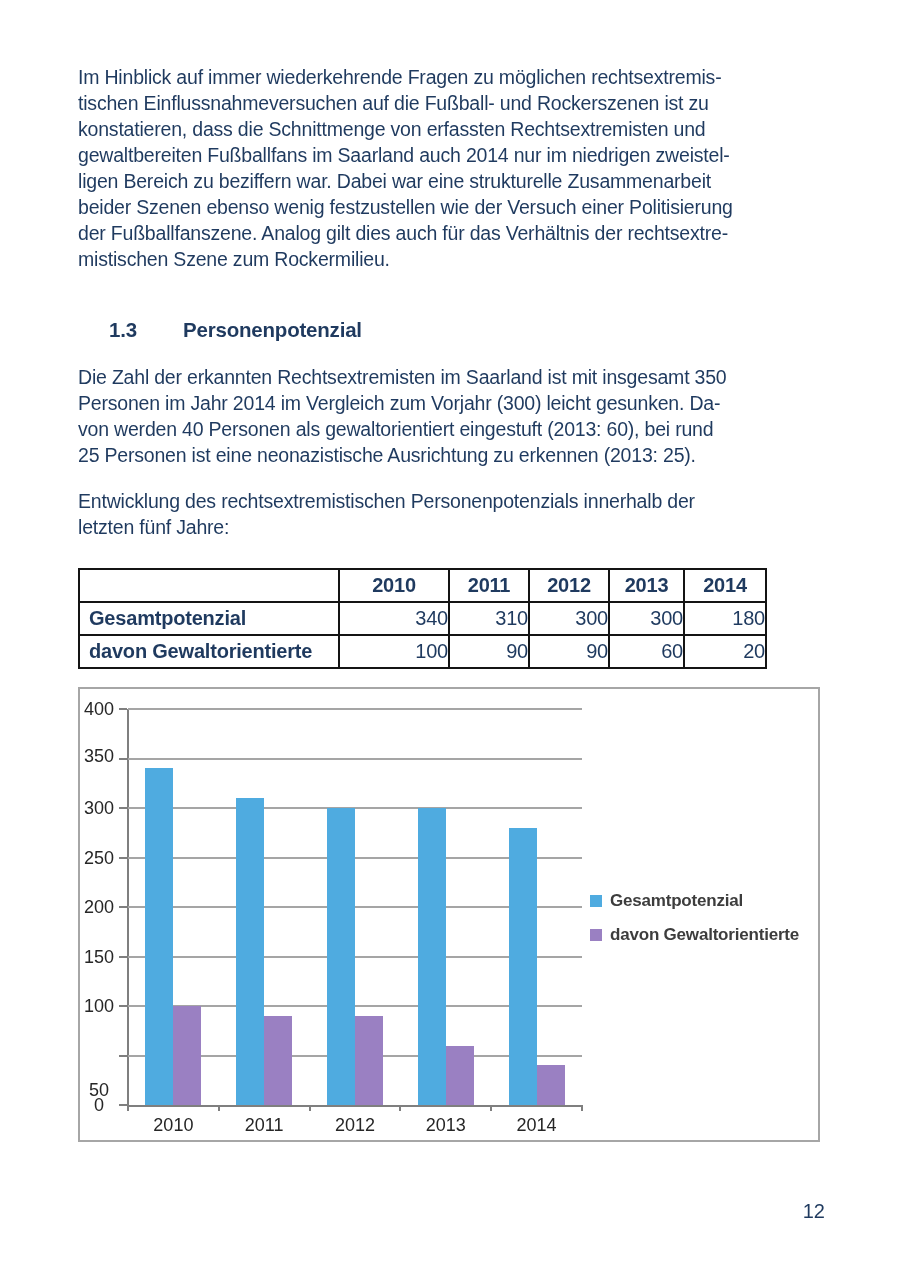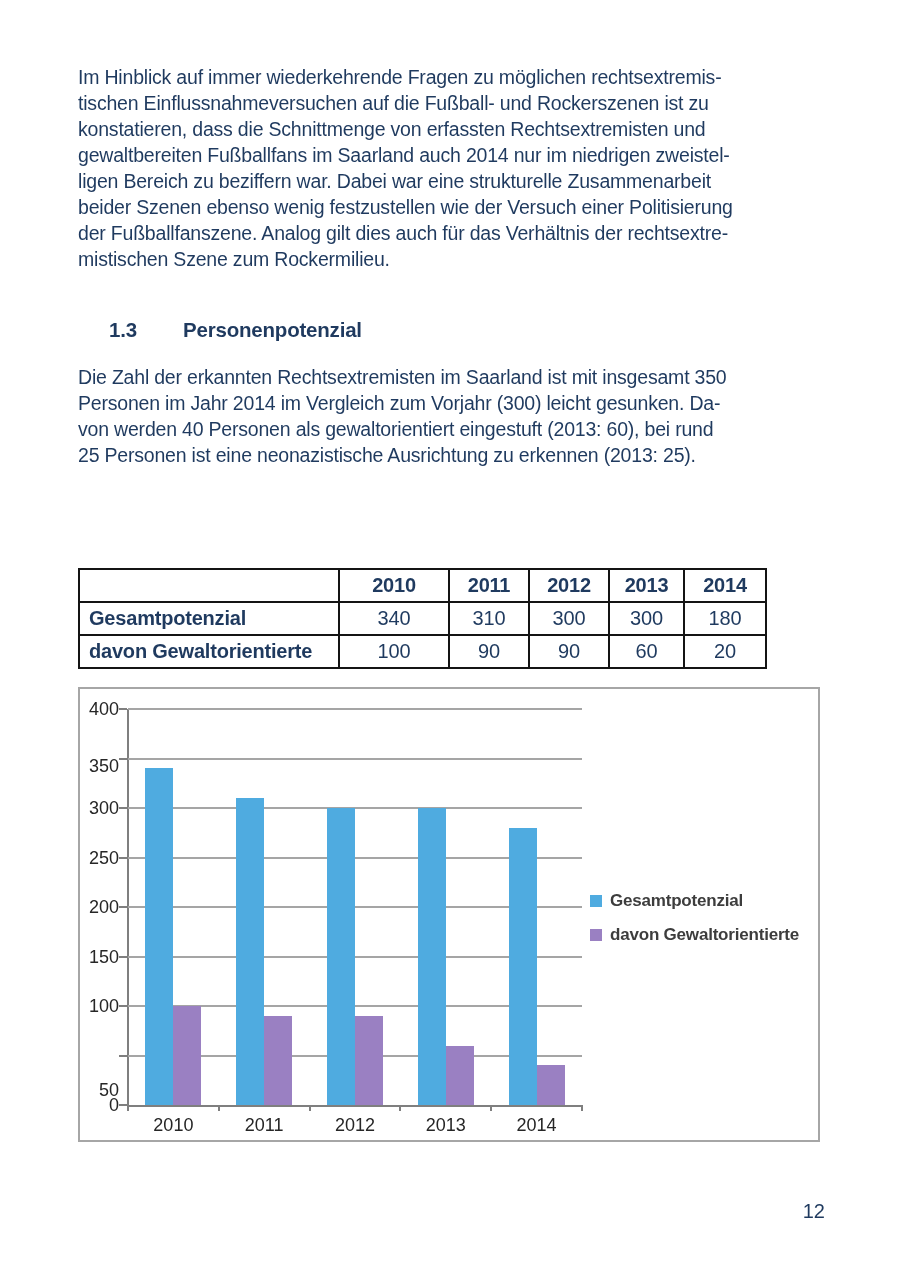--- a/index.html
+++ b/index.html
@@ -21,34 +21,34 @@
   .heading .num { display:inline-block; width:74px; }
   
   table.datatable {
     position:absolute; left:78px; top:568px;
     border-collapse:collapse; table-layout:fixed;
     font-size:20px; color:#1f3a5f; letter-spacing:-0.2px;
   }
   .datatable td, .datatable th { border:2px solid #141414; height:31px; padding:0; }
   .datatable .label-cell { text-align:left; padding-left:9px; font-weight:bold; }
   .datatable .year-cell { text-align:center; font-weight:bold; }
-  .datatable .num-cell  { text-align:center; font-weight:normal; }
+  .datatable .num-cell  { text-align:right; font-weight:normal; }
   
   .chart {
     position:absolute; left:78px; top:687px; width:738px; height:451px;
     border:2px solid #a6a6a6; background:#ffffff;
   }
   .plot { position:absolute; left:48px; top:20px; width:454px; height:396px; }
   .gridline { position:absolute; left:0; width:100%; height:2px; background:#a5a5a5; }
   .x-axis { position:absolute; left:-1px; bottom:-2px; width:456px; height:2px; background:#7f7f7f; }
   .y-axis { position:absolute; left:-1px; top:0; width:2px; height:402px; background:#7f7f7f; }
   .ytick { position:absolute; width:8px; height:2px; background:#7f7f7f; left:-9px; }
   .xtick { position:absolute; width:2px; height:6px; background:#7f7f7f; top:396px; }
   .ylab {
-    position:absolute; width:40px; text-align:right; right:463px;
+    position:absolute; width:40px; text-align:center; right:463px;
     font-size:18px; color:#262626; line-height:18px;
   }
   .xlab {
     position:absolute; width:90px; text-align:center; top:406px;
     font-size:18px; color:#262626;
   }
   .bar { position:absolute; bottom:0; width:28px; }
   .legend {
     position:absolute; left:510px; top:202px;
     display:flex; flex-direction:column; gap:14px;
@@ -75,20 +75,22 @@
 
   <div class="heading">
     <span class="num">1.3</span><span>Personenpotenzial</span>
   </div>
 
   <div class="bodytext p2">Die Zahl der erkannten Rechtsextremisten im Saarland ist mit insgesamt 350
 Personen im Jahr 2014 im Vergleich zum Vorjahr (300) leicht gesunken. Da-
 von werden 40 Personen als gewaltorientiert eingestuft (2013: 60), bei rund
 25 Personen ist eine neonazistische Ausrichtung zu erkennen (2013: 25).</div>
 
+  <div class="bodytext p3">Entwicklung des rechtsextremistischen Personenpotenzials innerhalb der
+letzten fünf Jahre:</div>
 
   <table class="datatable">
     <colgroup>
       <col style="width:260px">
         <col style="width:110px">
         <col style="width:80px">
       <col style="width:80px">
         <col style="width:75px">
         <col style="width:82px">
     </colgroup>
@@ -139,21 +141,21 @@
         <div class="ytick" style="top: 197px;"></div>
         <div class="ylab" style="top: 189px;">200</div>
         <div class="gridline" style="top: 147.5px;"></div>
         <div class="ytick" style="top: 147.5px;"></div>
         <div class="ylab" style="top: 139.5px;">250</div>
         <div class="gridline" style="top: 98px;"></div>
         <div class="ytick" style="top: 98px;"></div>
         <div class="ylab" style="top: 90px;">300</div>
         <div class="gridline" style="top: 48.5px;"></div>
         <div class="ytick" style="top: 48.5px;"></div>
-        <div class="ylab" style="top: 48px;">350</div>
+        <div class="ylab" style="top: 38px;">350</div>
         <div class="gridline" style="top: -1px;"></div>
         <div class="ytick" style="top: -1px;"></div>
         <div class="ylab" style="top: -9px;">400</div>
         <div class="xtick" style="left: -1px;"></div>
         <div class="bar" style="left: 17.4px; height: 336.6px; background: rgb(79, 171, 224);"></div>
         <div class="bar" style="left: 45.4px; height: 99px; background: rgb(154, 128, 194);"></div>
         <div class="xlab" style="left: 0.4px;">2010</div>
         <div class="xtick" style="left: 89.8px;"></div>
         <div class="bar" style="left: 108.2px; height: 306.9px; background: rgb(79, 171, 224);"></div>
         <div class="bar" style="left: 136.2px; height: 89.1px; background: rgb(154, 128, 194);"></div>

